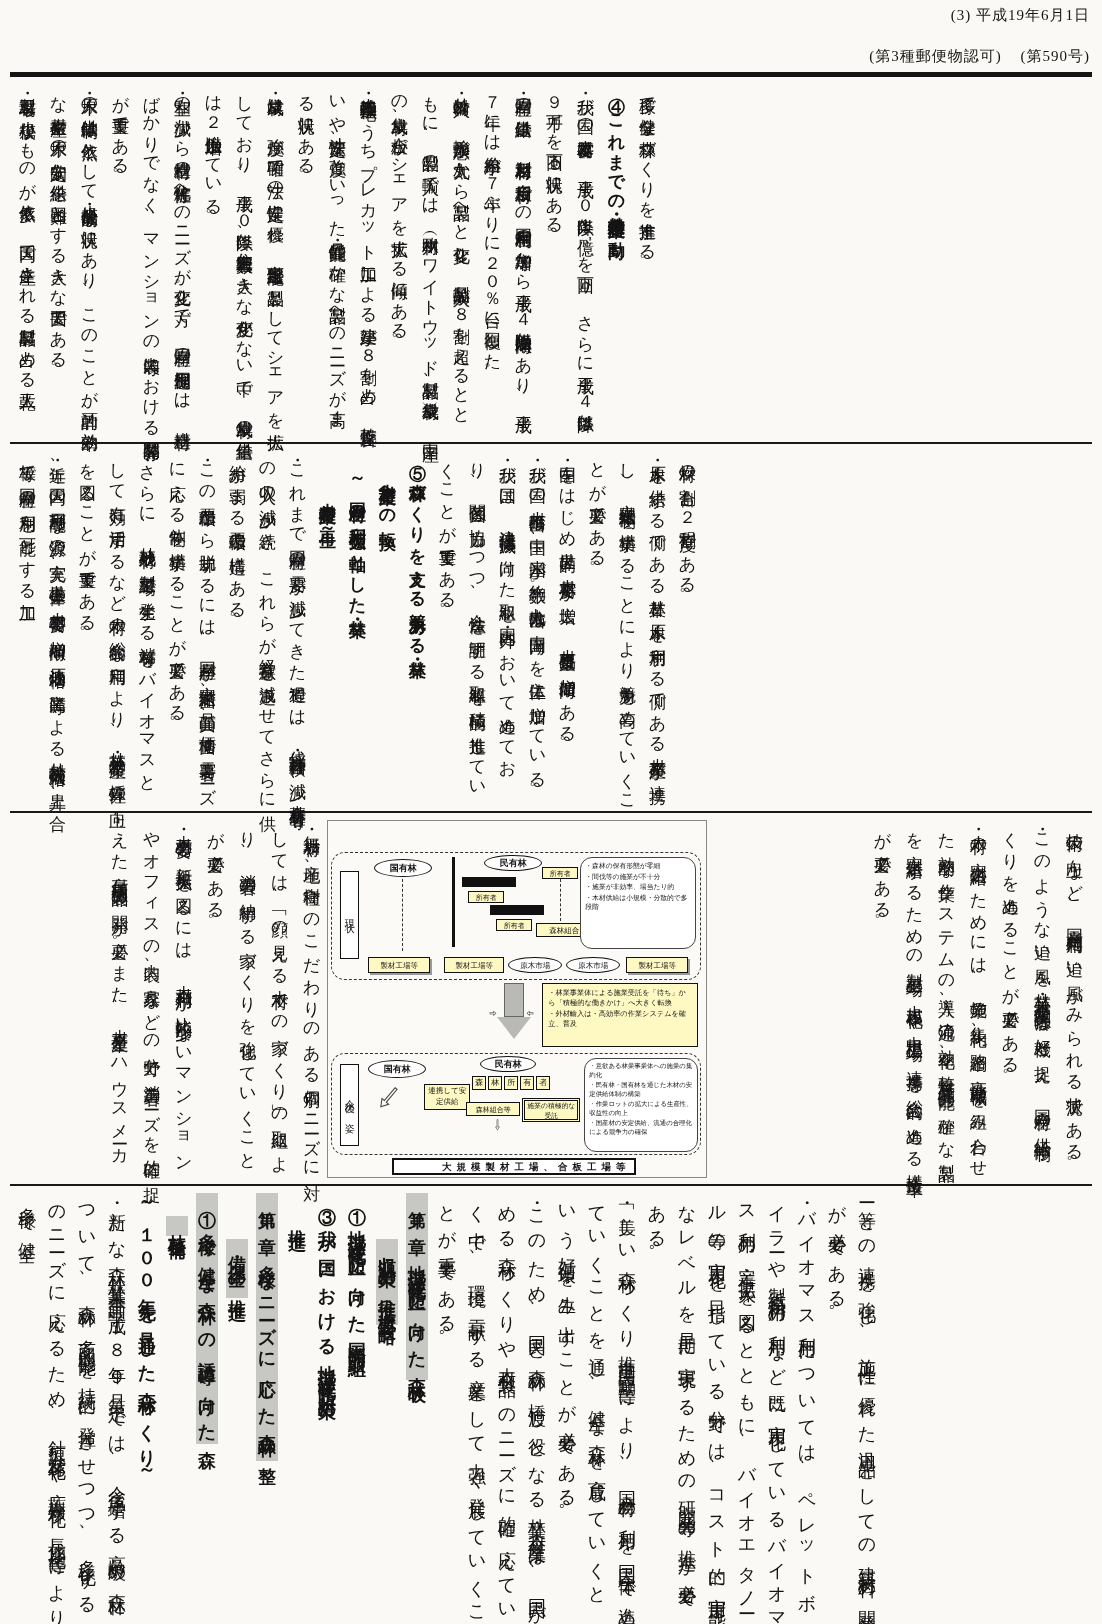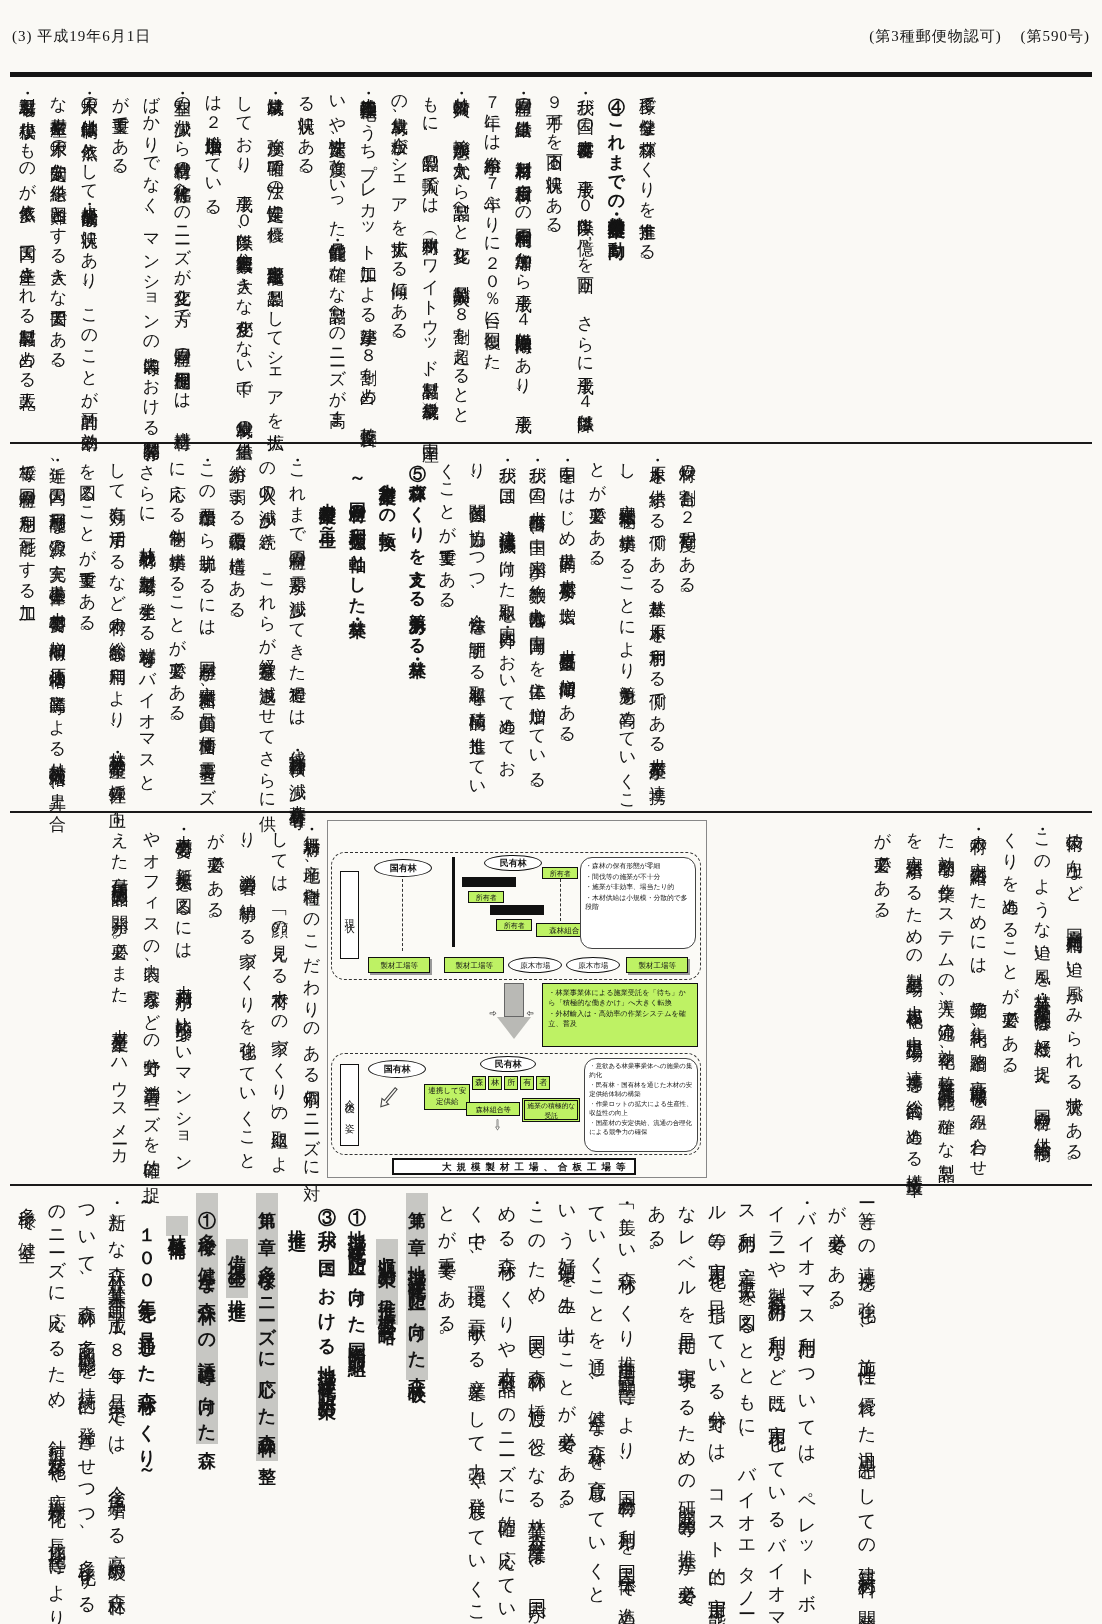--- a/index.html
+++ b/index.html
@@ -3,22 +3,22 @@
 <meta charset="utf-8">
 <style>
   html,body{margin:0;padding:0;}
   body{
     width:1102px;height:1624px;overflow:hidden;
     background:#faf9f5;color:#141414;
     font-family:"Liberation Serif",serif;
   }
   .page{width:1082px;height:1614px;padding:6px 10px 0;}
   
-  .hdr{display:flex;justify-content:space-between;align-items:center;
-       height:60px;border-bottom:5px solid #151515;padding:0 2px 6px;}
+  .hdr{display:flex;justify-content:space-between;align-items:flex-end;
+       height:60px;border-bottom:5px solid #151515;padding:0 2px 6px;flex-direction:column;}
   .hdr .left,.hdr .right{font-size:15px;letter-spacing:1px;white-space:nowrap;}
   .hdr .right span{margin-left:14px;}
   .hdr .title{font-family:"Liberation Sans",sans-serif;font-weight:700;
        font-size:35px;letter-spacing:30px;text-indent:30px;white-space:nowrap;}
   
   .band{border-bottom:2px solid #1a1a1a;padding:7px 2px 6px;}
   .v{writing-mode:vertical-rl;text-orientation:mixed;}
   .v p{margin:0;}
   .g{font-family:"Liberation Sans",sans-serif;font-weight:700;}
   .hl span{background:#c7c7c3;padding:3px 1px;}
@@ -39,21 +39,21 @@
   .diag *{box-sizing:border-box;}
   .d-abs{position:absolute;}
   .d-title{left:34px;top:3px;width:306px;height:24px;border:2px solid #111;
         border-radius:50%;text-align:center;line-height:21px;font-size:10.5px;font-weight:700;}
   .zone{border:1px dashed #333;border-radius:14px;}
   .z1{left:3px;top:31px;width:370px;height:128px;}
   .z2{left:3px;top:232px;width:370px;height:102px;}
   .vlab{border:1px solid #111;writing-mode:vertical-rl;text-align:center;
         font-size:10px;letter-spacing:4px;line-height:17px;background:#fff;}
   .dell{border:1px solid #111;border-radius:50%;text-align:center;background:#fff;}
-  .dbox{border:1px solid #111;text-align:center;background:#bef264;}
+  .dbox{border:1px solid #111;text-align:center;background:#fef9c3;}
   .dbar{background:#111;}
   .dnote{border:1px solid #444;border-radius:12px;padding:3px 4px;
         font-size:6.8px;line-height:1.4;background:#fff;}
   .dnote div{margin:0 0 1px;}
   .dash-v{border-left:1px dashed #333;width:0;}
   .shaft{background:#b9b9b5;border:1px solid #666;}
   .head{width:0;height:0;border-left:17px solid transparent;
         border-right:17px solid transparent;border-top:22px solid #b9b9b5;}
   .sidearrow{font-size:15px;color:#333;}
   .bigslant{font-size:30px;color:#444;transform:rotate(40deg);}

